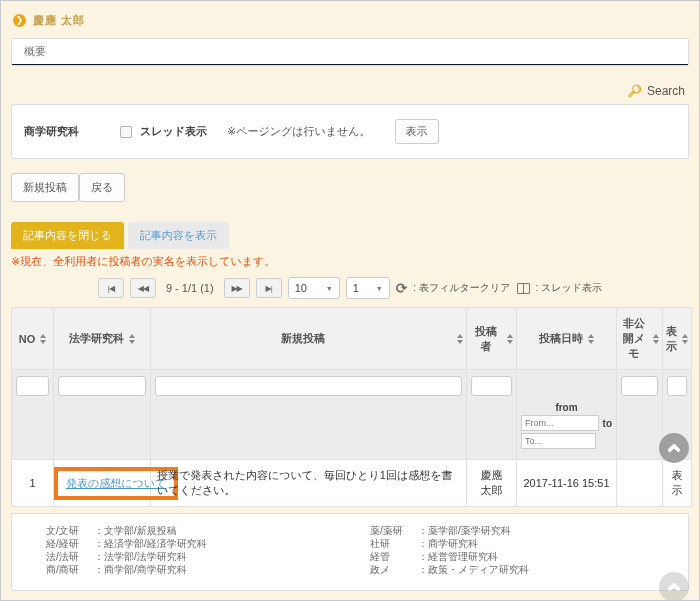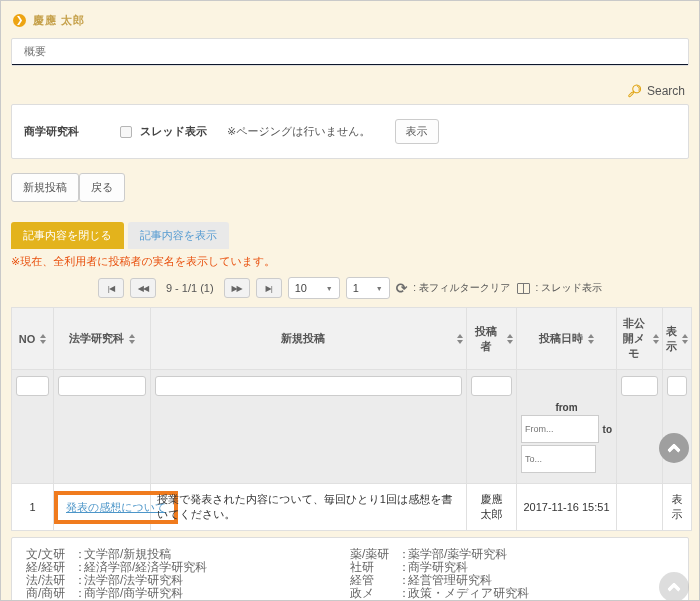--- a/index.html
+++ b/index.html
@@ -64,31 +64,31 @@
   .th-inner { display:flex; align-items:center; justify-content:center; gap:5px; }
   .sort-icon { display:inline-flex; flex-direction:column; gap:2px; }
   .sort-icon i { width:0; height:0; border-left:3.5px solid transparent; border-right:3.5px solid transparent; display:block; }
   .sort-up { border-bottom:4px solid #888; }
   .sort-down { border-top:4px solid #888; }
   tr.filter-row td { background:#ececec; padding:6px 4px 10px 4px; vertical-align:top; text-align:center; }
   .f-input { width:100%; height:20px; border:1px solid #ccc; border-radius:3px; background:#fff; font-size:10px; padding:0 4px; color:#444; }
   .date-filter { display:flex; flex-direction:column; align-items:center; gap:2px; }
   .from-label { font-weight:bold; color:#444; font-size:10px;margin-top:26px; }
   .date-line { display:flex; align-items:center; gap:4px; width:100%; }
-  .date-input { flex:1; height:16px; border:1px solid #ccc; background:#fff; font-size:9px; padding:13px 3px; color:#999; min-width:0; }
+  .date-input { flex:1; height:16px; border:1px solid #ccc; background:#fff; font-size:9px; padding:7px 3px; color:#999; min-width:0; }
   .to-label { font-weight:bold; color:#444; font-size:10px; }
   tr.data-row td { background:#fff; padding:8px 6px; color:#333; }
   .cell-center { text-align:center; }
   .title-highlight { display:inline-block; border:4px solid #f07b1e; padding:5px 8px; margin:-7px -6px; }
   a.row-link { color:#4d96c9; text-decoration:underline; cursor:pointer; white-space:nowrap; }
 
   
   .legend-panel { margin-top:6px; padding:10px 14px 14px 14px; display:flex; }
   .legend-col { width:50%; }
-  .legend-item { display:flex; font-size:12px; color:#666; line-height:13px; }
+  .legend-item { display:flex; font-size:10px; color:#666; line-height:13px;margin-left:20px; }
   .legend-abbr { width:48px; }
   .legend-sep { width:10px; }
 
   
   .scroll-top { position:absolute; right:10px; width:30px; height:30px; border-radius:50%; background:#9f9f9f; display:flex; align-items:center; justify-content:center; cursor:pointer; }
   .scroll-top .chev { width:10px; height:10px; border-left:4px solid #fff; border-top:4px solid #fff; transform:rotate(45deg); margin-top:4px; border-radius:2px; }
   .scroll-top-1 { top:432px; }
   .scroll-top-2 { top:571px; opacity:.35; }
 </style>
 </head>

